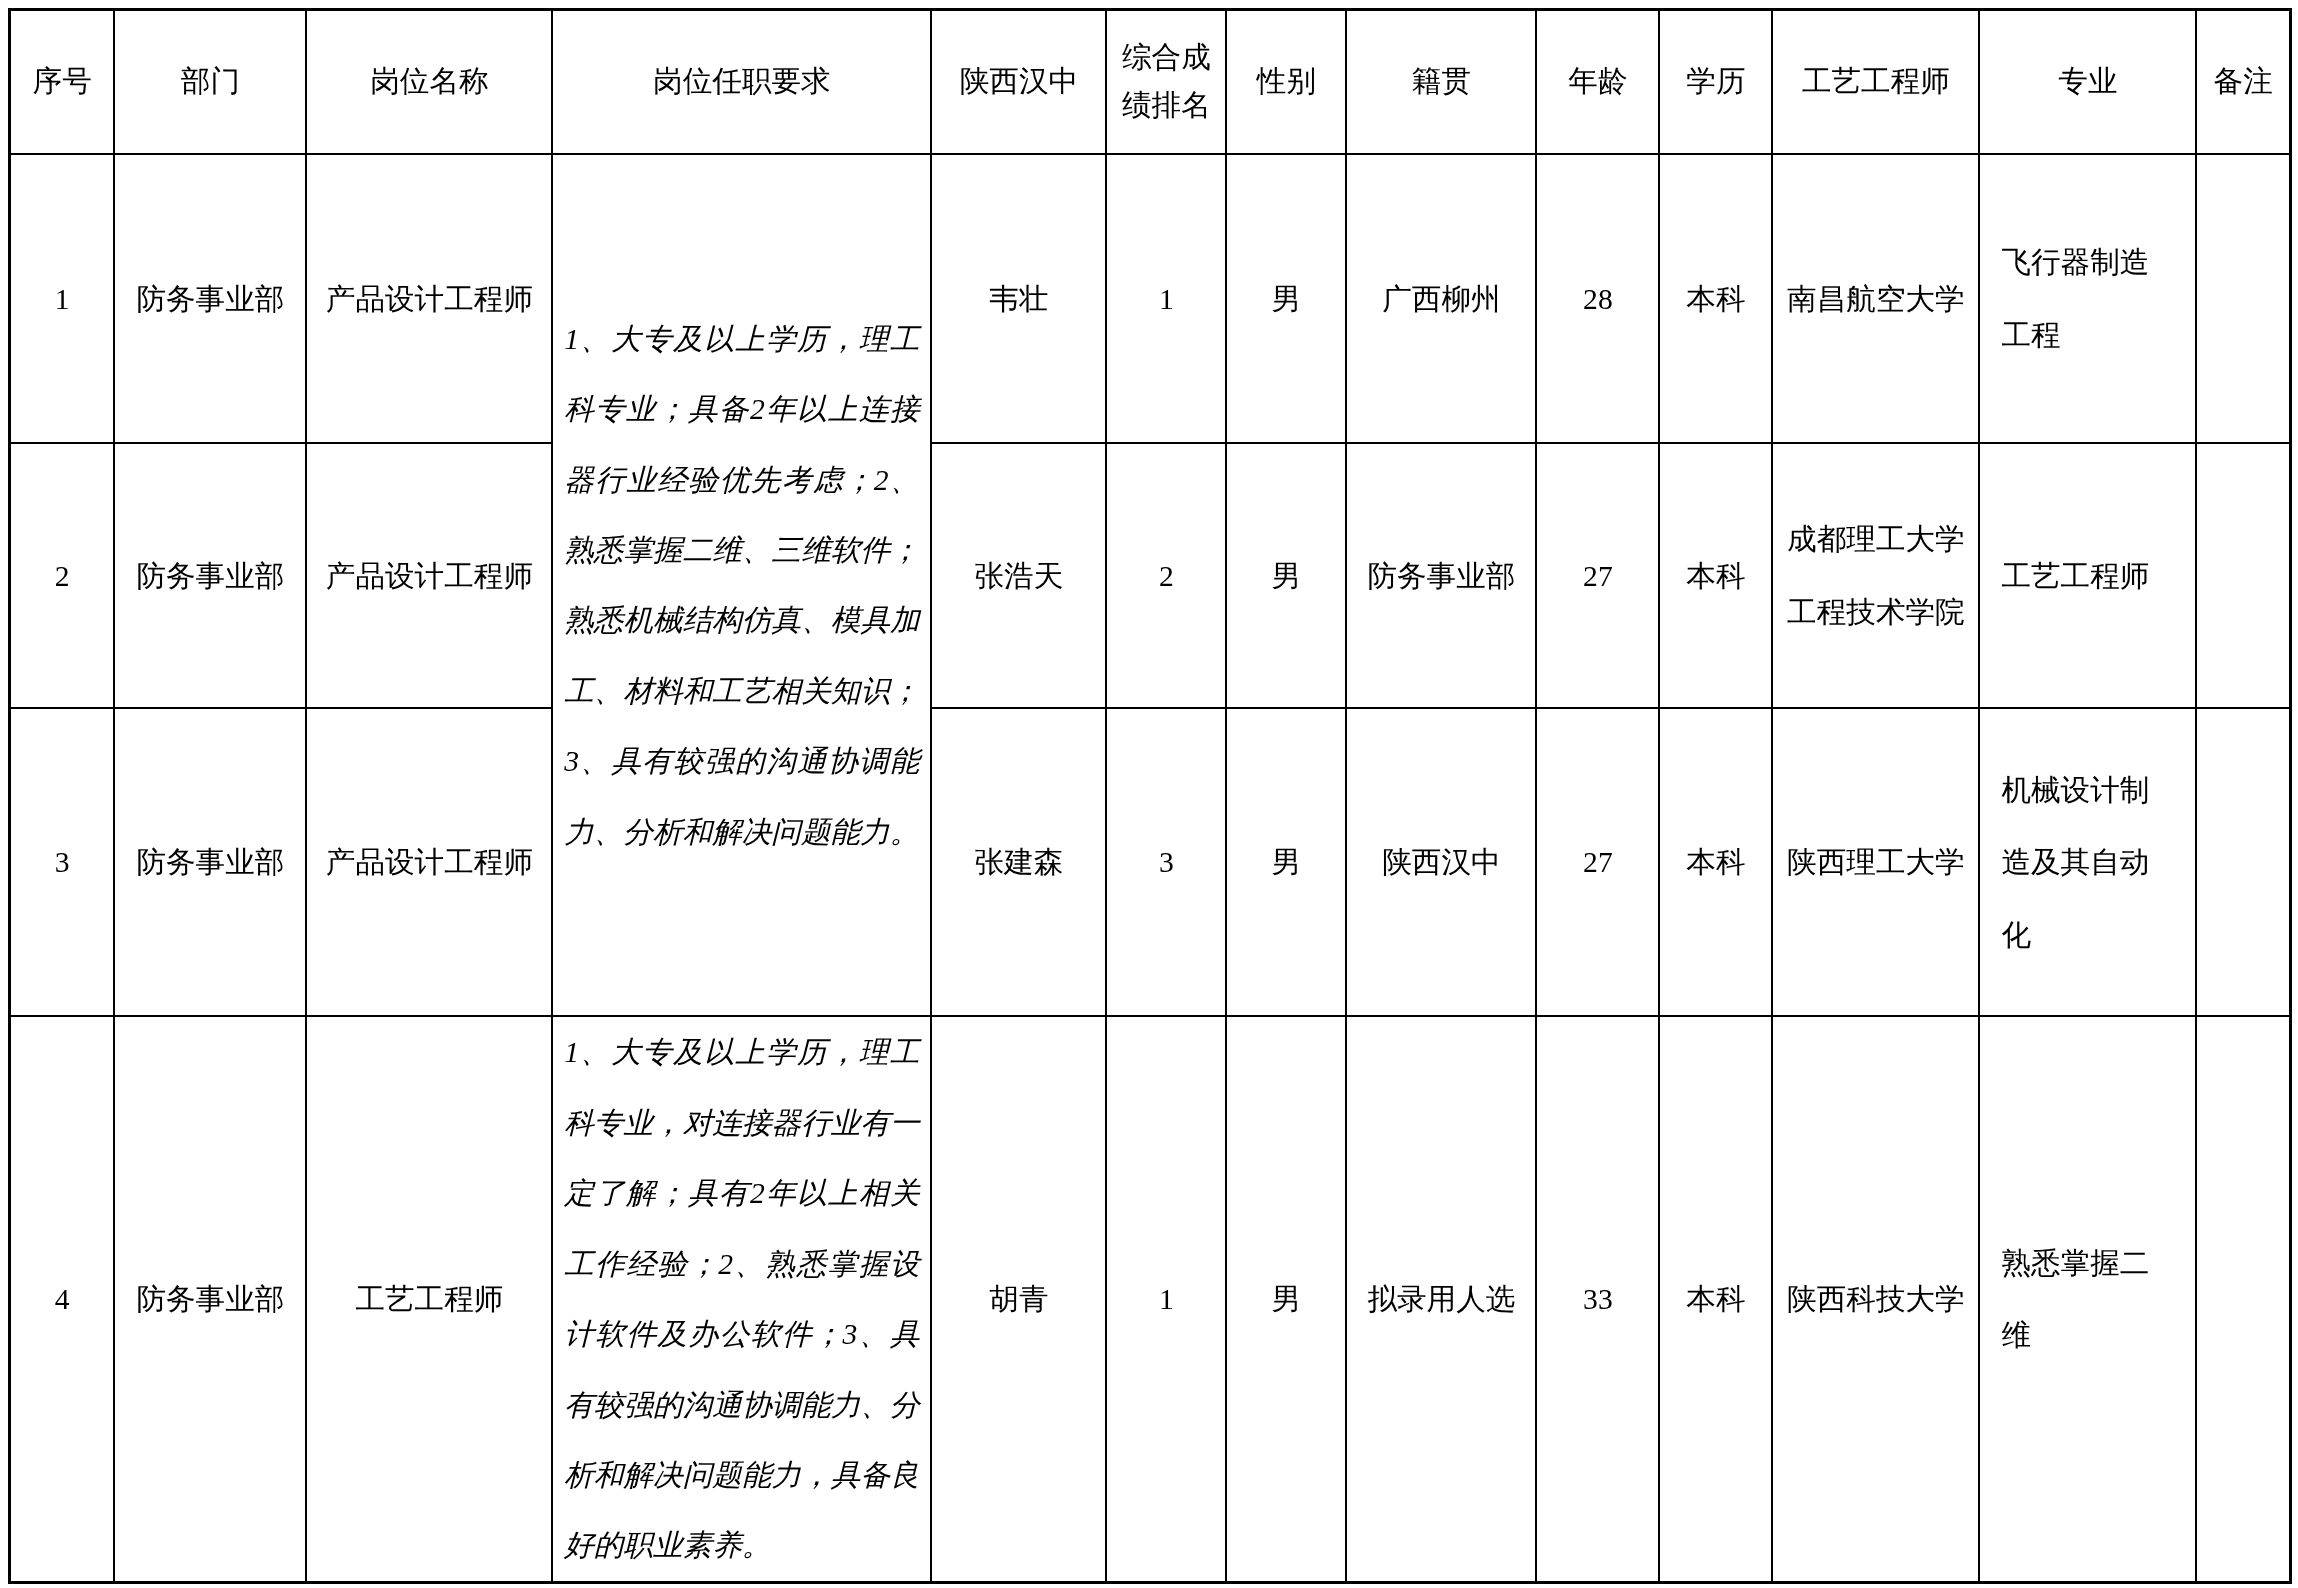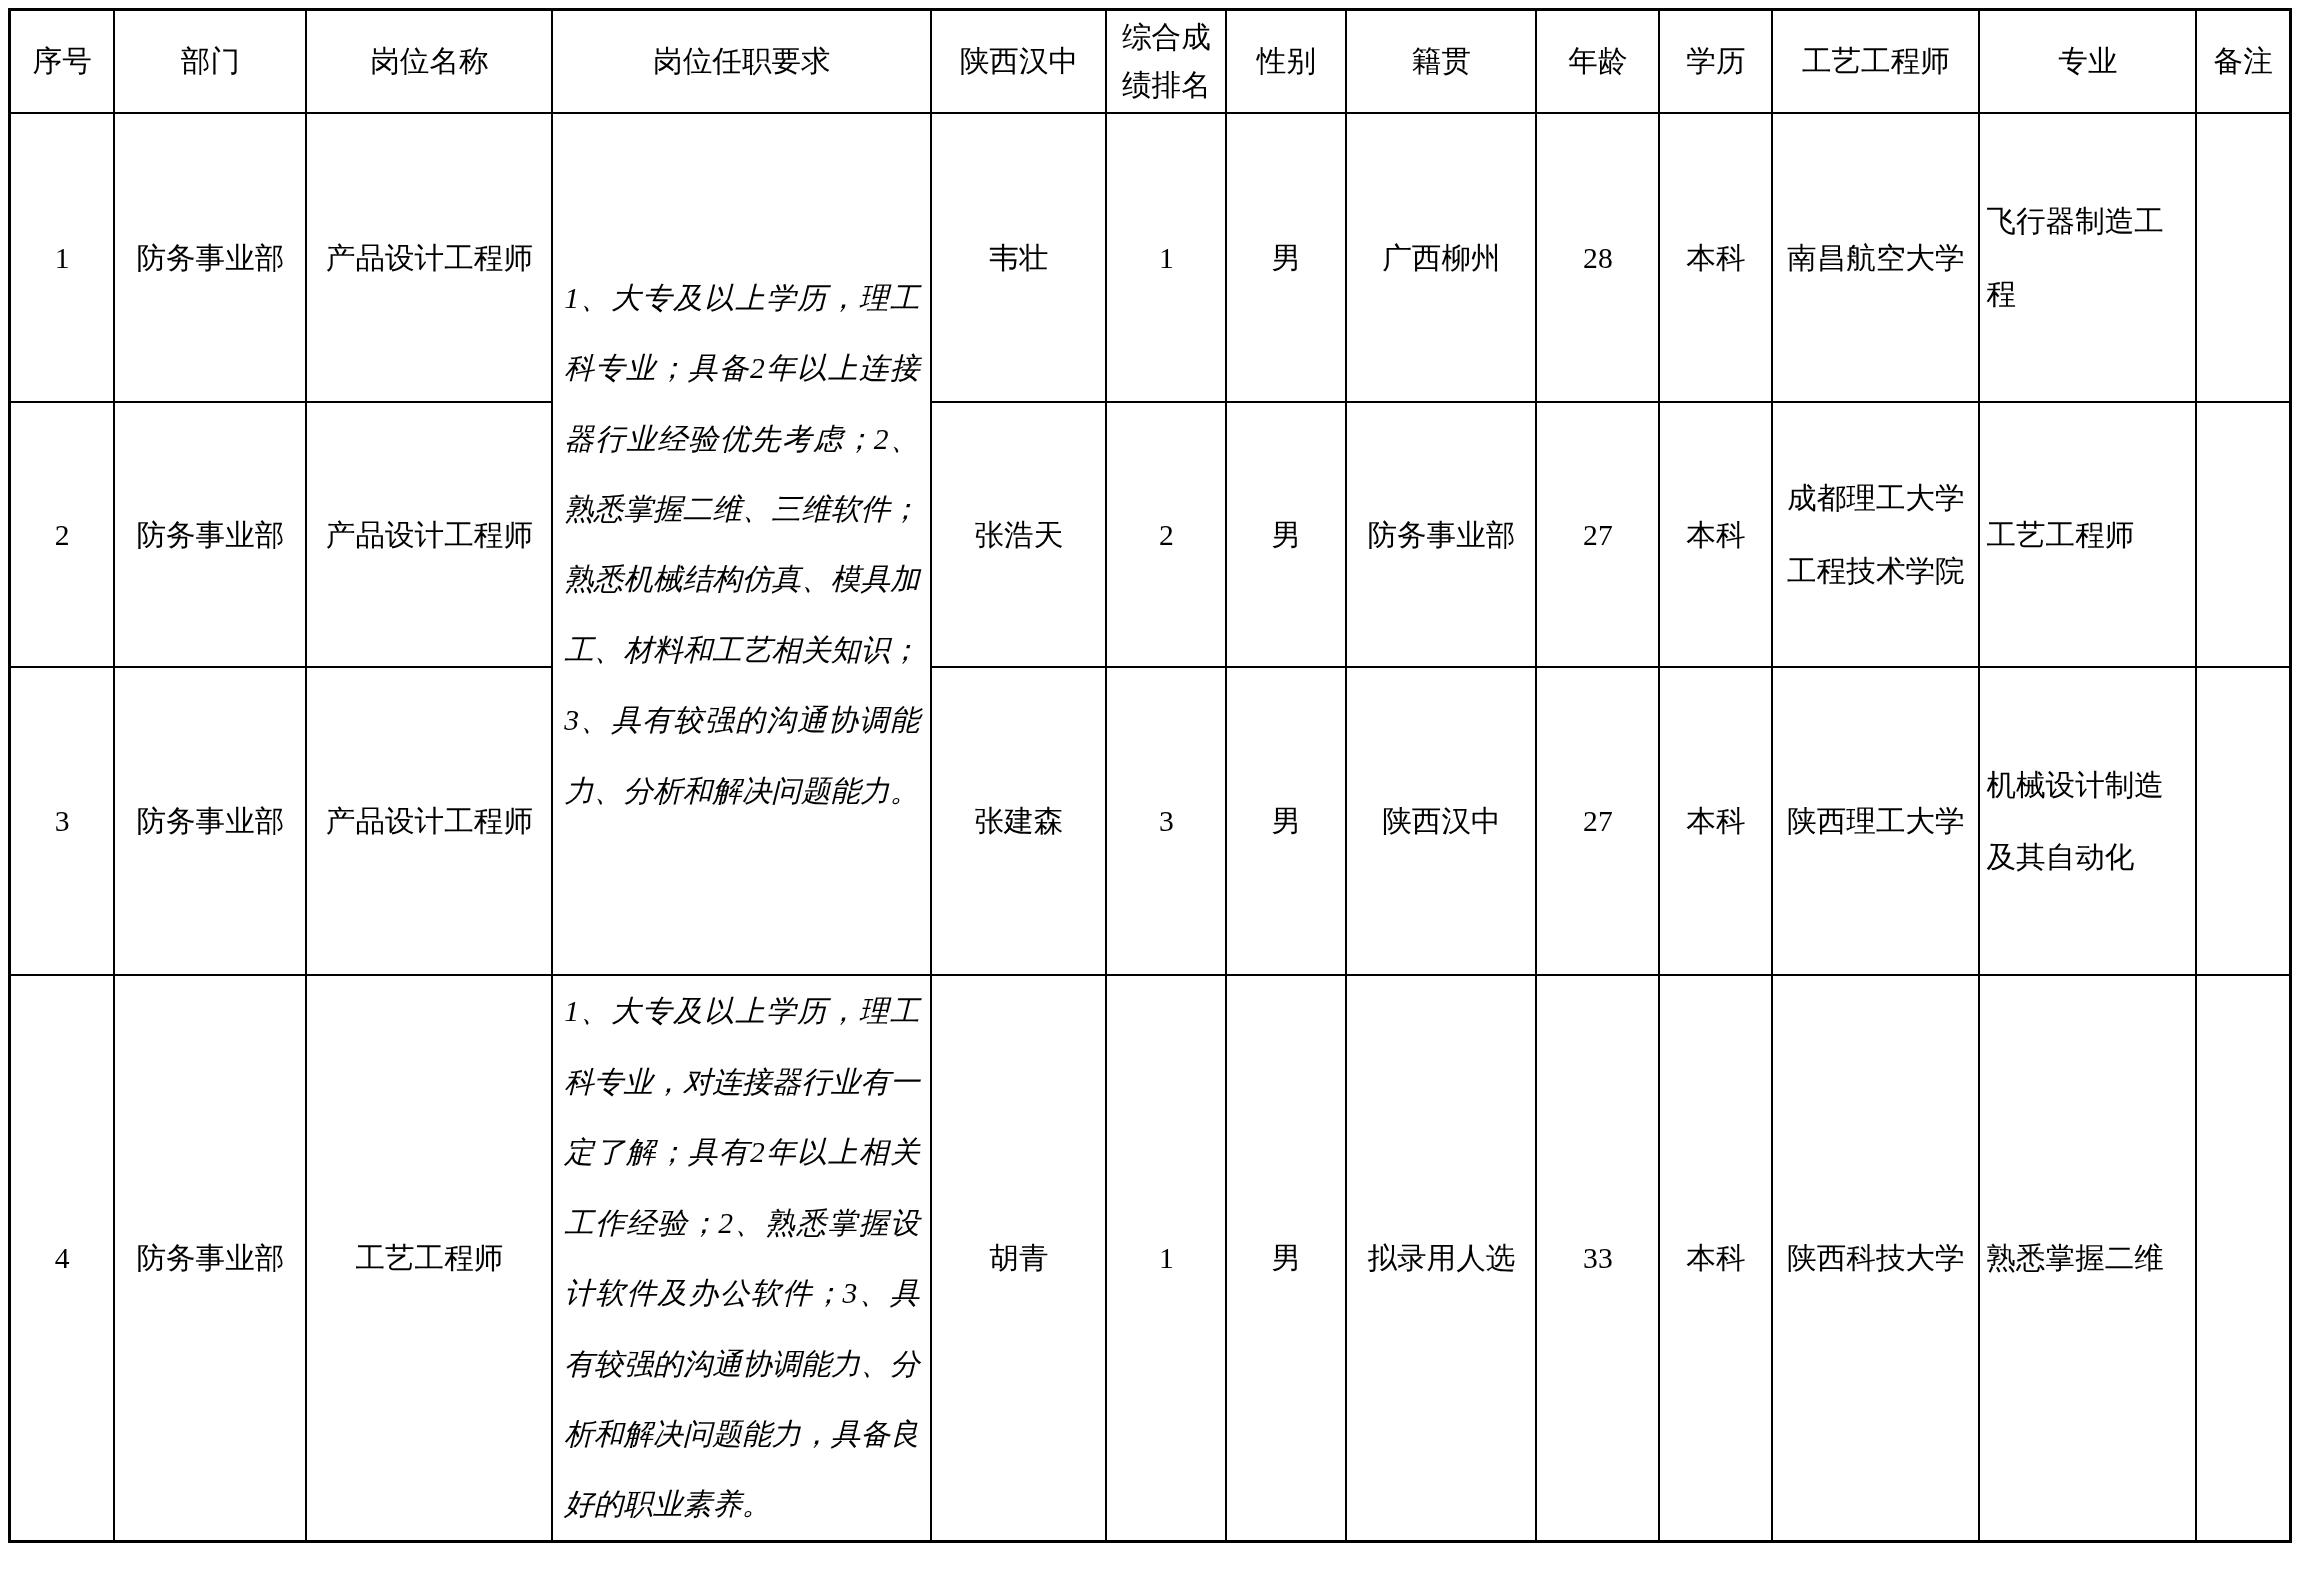--- a/index.html
+++ b/index.html
@@ -35,36 +35,36 @@
     overflow: hidden;
     word-break: break-all;
   }
   th {
     line-height: 1.62;
     padding: 0 11.8px;
   }
   td {
     line-height: 2.45;
   }
-  tr.r-header { height: 104px; }
+  tr.r-header { height: 145px; }
   tr.r1 { height: 289px; }
   tr.r2 { height: 265px; }
   tr.r3 { height: 308px; }
   tr.r4 { height: 566px; }
   td.req {
     text-align: justify;
     text-justify: inter-ideograph;
     padding: 0 10.8px;
     line-height: 2.38;
     vertical-align: middle;
     font-style: italic;
   }
   td.major {
     text-align: left;
-    padding: 0 6px;
+    padding: 0 21px;
   }
 </style>
 </head>
 <body>
 
 <div class="sheet">
   <table class="roster">
     <colgroup>
       <col style="width:105px">
       <col style="width:192px">

